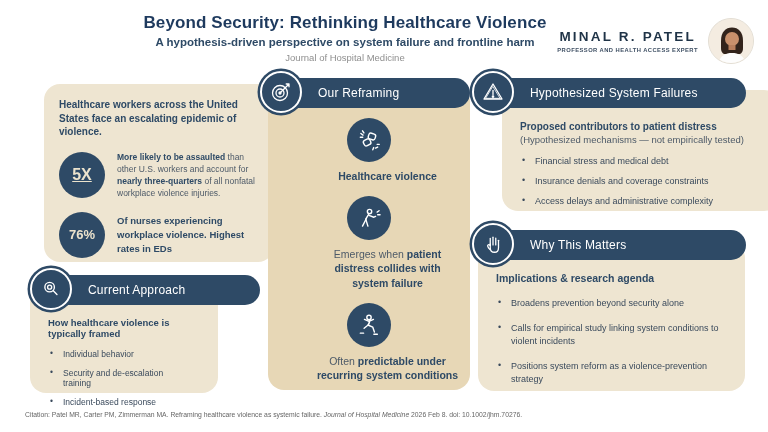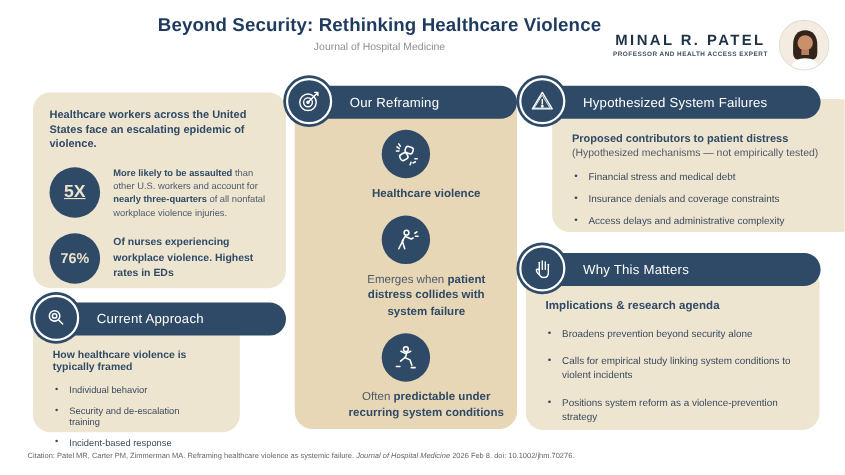--- a/index.html
+++ b/index.html
@@ -36,21 +36,21 @@
   ul.blist { list-style:none; }
   ul.blist li { position:relative; padding-left:15px; color:#3a4a5c; }
   ul.blist li::before { content:"•"; position:absolute; left:2px; top:-1px; color:#3a4a5c; }
 
   .stat-circle { width:46px; height:46px; border-radius:50%; background:#2e4a66; color:#ece3cd;
                  display:flex; align-items:center; justify-content:center; font-weight:bold; flex:0 0 auto; }
   .icon-bubble { width:44px; height:44px; border-radius:50%; background:#2e4a66;
                  display:flex; align-items:center; justify-content:center; margin:0 auto; }
 
   
-  .epidemic-box { left:30px; top:84px; width:230px; height:178px; padding:14px 15px; }
+  .epidemic-box { left:44px; top:84px; width:230px; height:178px; padding:14px 15px; }
   .epidemic-heading { font-size:10px; line-height:1.35; }
   .stat-row { display:flex; align-items:center; gap:12px; margin-top:12px; }
   .stat-row .stat-text { font-size:8.5px; line-height:1.45; }
   .badge-5x { font-size:16px;text-decoration:underline; }
   .badge-76 { font-size:13px; }
 
   .approach-header { left:30px; top:268px; width:230px; }
   .approach-box { left:30px; top:286px; width:188px; height:107px; padding:31px 28px 0 18px; }
   .approach-sub { font-size:9.5px; }
   .approach-box ul { margin-top:10px; font-size:8.5px; }
@@ -83,20 +83,21 @@
 
   svg { display:block; }
 </style>
 </head>
 <body>
 
 <div class="page">
 
   <div class="header-center">
     <div class="title">Beyond Security: Rethinking Healthcare Violence</div>
+    <div class="subtitle">A hypothesis-driven perspective on system failure and frontline harm</div>
     <div class="journal">Journal of Hospital Medicine</div>
   </div>
 
   <div class="profile">
     <div class="profile-text">
       <div class="profile-name">MINAL R. PATEL</div>
       <div class="profile-role">PROFESSOR AND HEALTH ACCESS EXPERT</div>
     </div>
     <div class="avatar">
       <svg width="46" height="46" viewBox="0 0 46 46">

